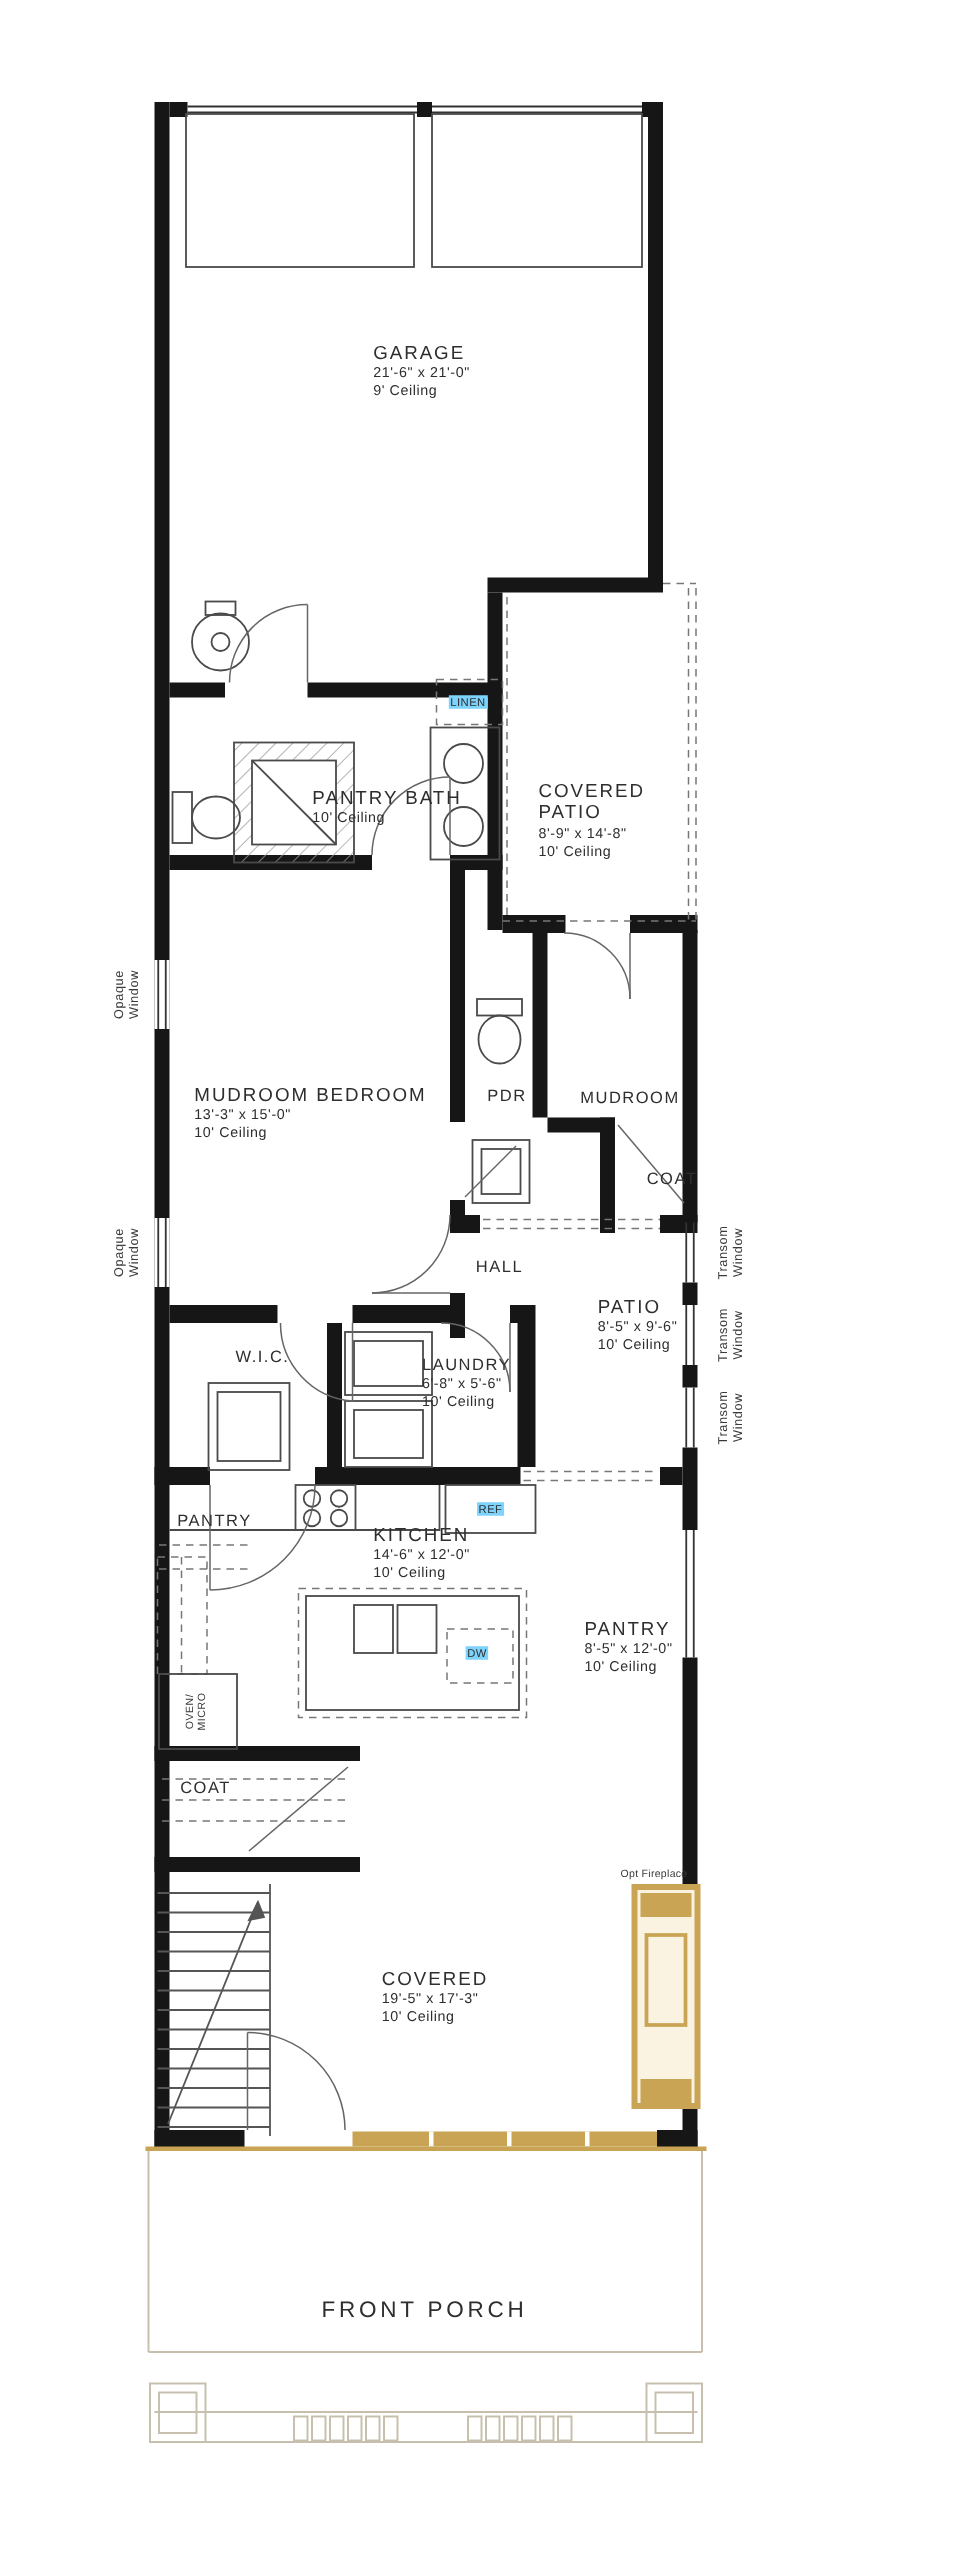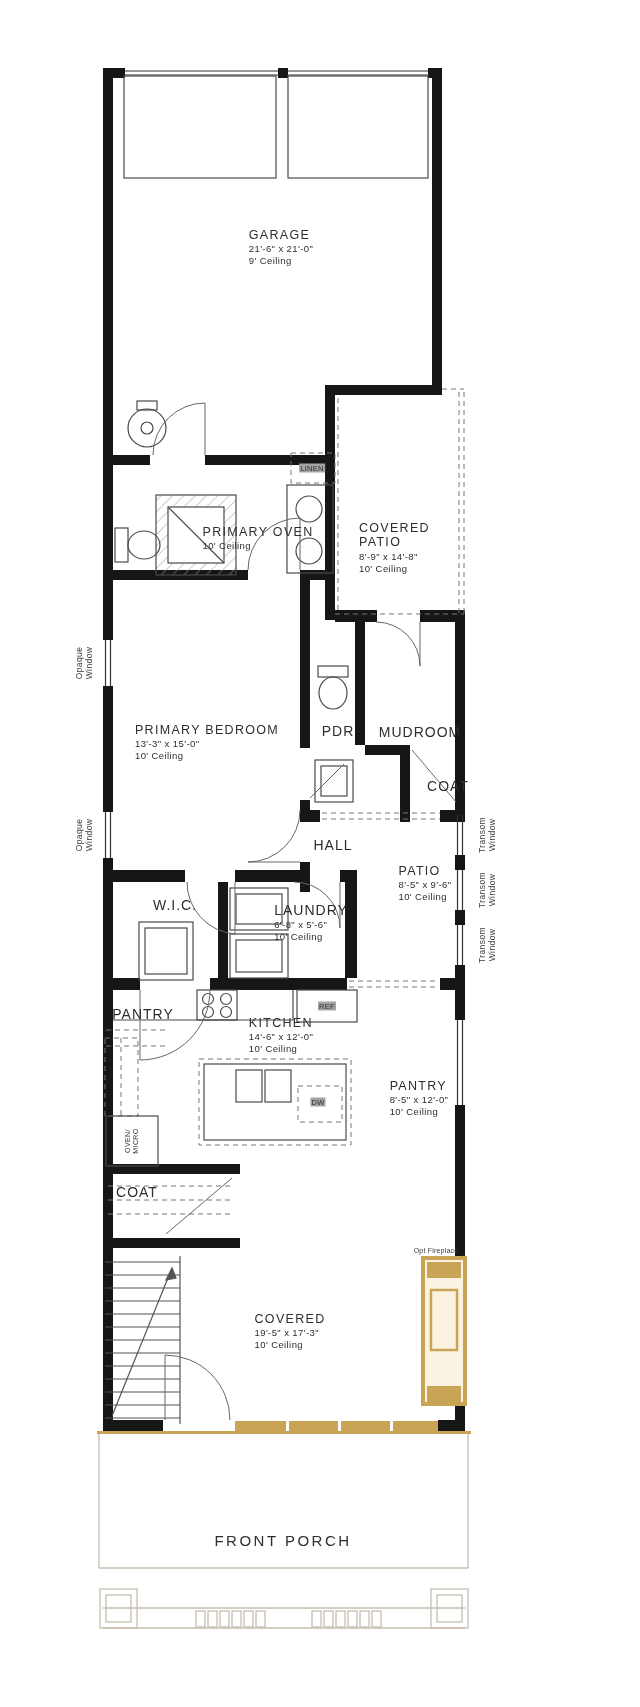--- a/index.html
+++ b/index.html
@@ -2,25 +2,25 @@
 <html><head>
 <meta charset="utf-8">
 <style>
   html,body{margin:0;padding:0;background:#ffffff;}
   .stage{position:relative;width:640px;height:1707px;background:#ffffff;overflow:hidden;
          font-family:"Liberation Sans", sans-serif;color:#2e2e2e;}
   .stage svg{position:absolute;left:0;top:0;}
   .rlabel{position:absolute;transform:translate(-50%,-50%);color:#2e2e2e;z-index:5;}
   .rlabel .nm{font-size:12.5px;letter-spacing:1.3px;white-space:nowrap;}
   .rlabel .dm{font-size:9.5px;letter-spacing:.4px;margin-top:1px;white-space:nowrap;}
-  .rlabel.sm .nm{font-size:14px;letter-spacing:1px;}
+  .rlabel.sm .nm{font-size:11px;letter-spacing:1px;}
   .rlabel.wrap .nm{white-space:normal;width:82px;line-height:1.15;}
   .rlabel.porch .nm{font-size:15px;letter-spacing:2.5px;}
   .slabel{position:absolute;transform:translate(-50%,-50%);font-size:7.5px;letter-spacing:.3px;
-          background:#a3a3a3;padding:0 1px;white-space:nowrap;z-index:5;}
+          background:#7dd3fc;padding:0 1px;white-space:nowrap;z-index:5;}
   .tinylabel{position:absolute;transform:translate(-50%,-50%);font-size:7px;letter-spacing:.2px;
           white-space:nowrap;z-index:5;color:#3a3a3a;}
   .vlabel{position:absolute;transform:translate(-50%,-50%) rotate(-90deg);font-size:8.5px;
           line-height:1.2;letter-spacing:.4px;text-align:center;white-space:pre-line;z-index:5;color:#3a3a3a;}
   .vlabel.box{font-size:7px;}
 </style>
 </head>
 <body>
 
 <div class="stage">
@@ -310,32 +310,32 @@
   </g>
 </svg>
 
 <div class="rlabel" style="left:281px;top:247px">
   <div class="nm">GARAGE</div>
   <div class="dm">21'-6" x 21'-0"</div>
   <div class="dm">9' Ceiling</div>
 </div>
 
 <div class="rlabel" style="left:258px;top:538px">
-  <div class="nm">PRIMARY OVEN</div>
+  <div class="nm">PANTRY BATH</div>
   <div class="dm">10' Ceiling</div>
 </div>
 
 <div class="rlabel wrap" style="left:400px;top:547px">
   <div class="nm">COVERED PATIO</div>
   <div class="dm">8'-9" x 14'-8"</div>
   <div class="dm">10' Ceiling</div>
 </div>
 
 <div class="rlabel" style="left:207px;top:742px">
-  <div class="nm">PRIMARY BEDROOM</div>
+  <div class="nm">MUDROOM BEDROOM</div>
   <div class="dm">13'-3" x 15'-0"</div>
   <div class="dm">10' Ceiling</div>
 </div>
 
 <div class="rlabel sm" style="left:338px;top:731px">
   <div class="nm">PDR</div>
 </div>
 
 <div class="rlabel sm" style="left:420px;top:732px">
   <div class="nm">MUDROOM</div>

